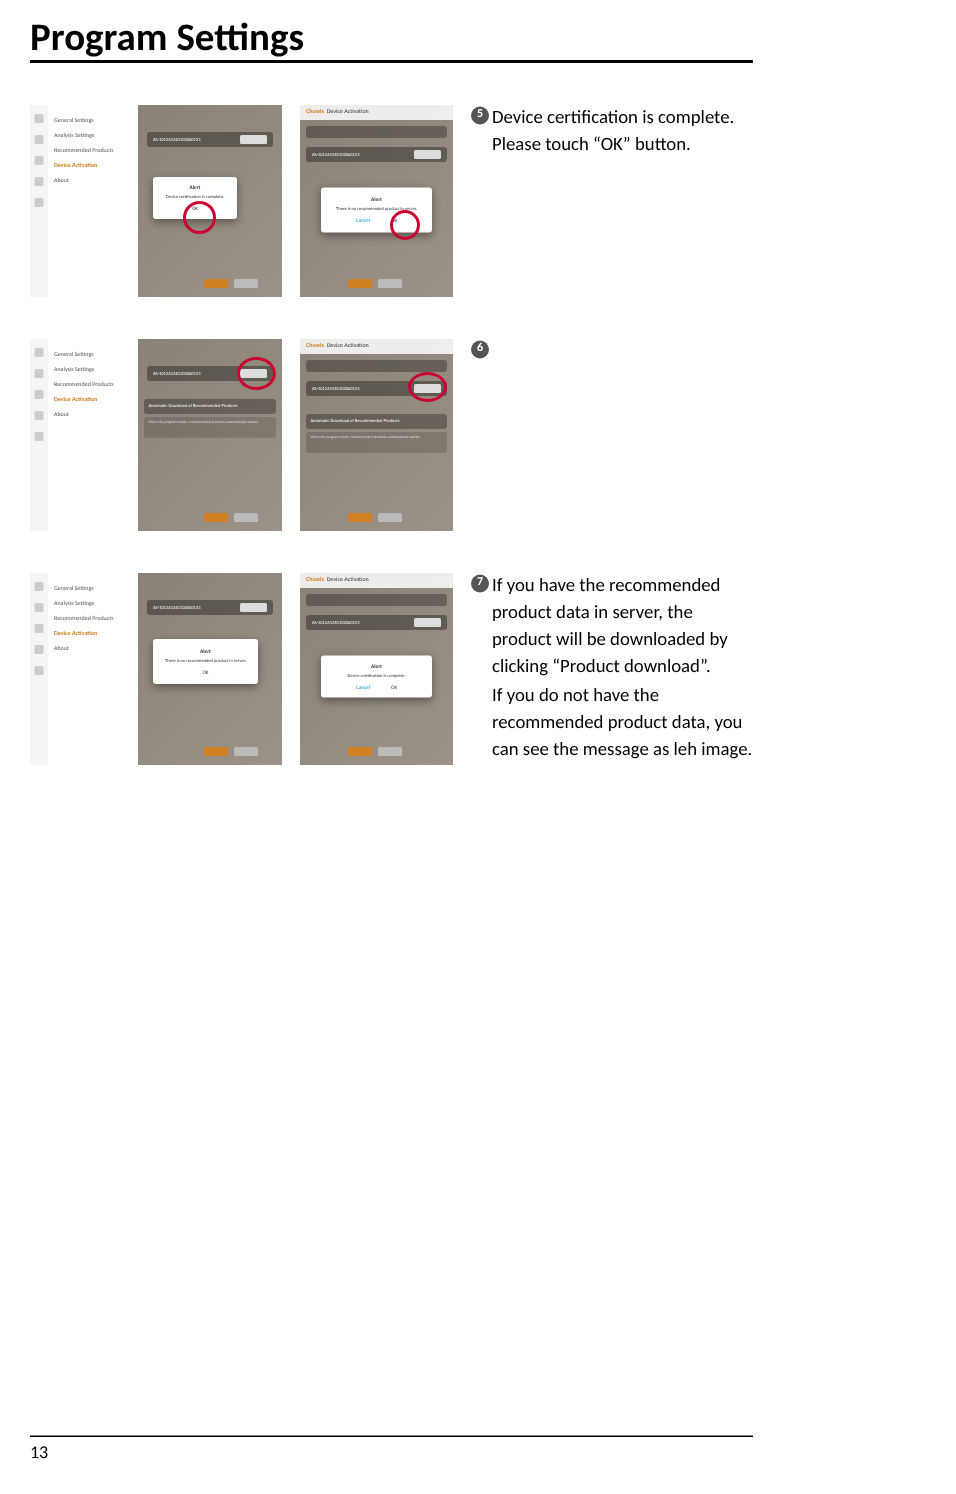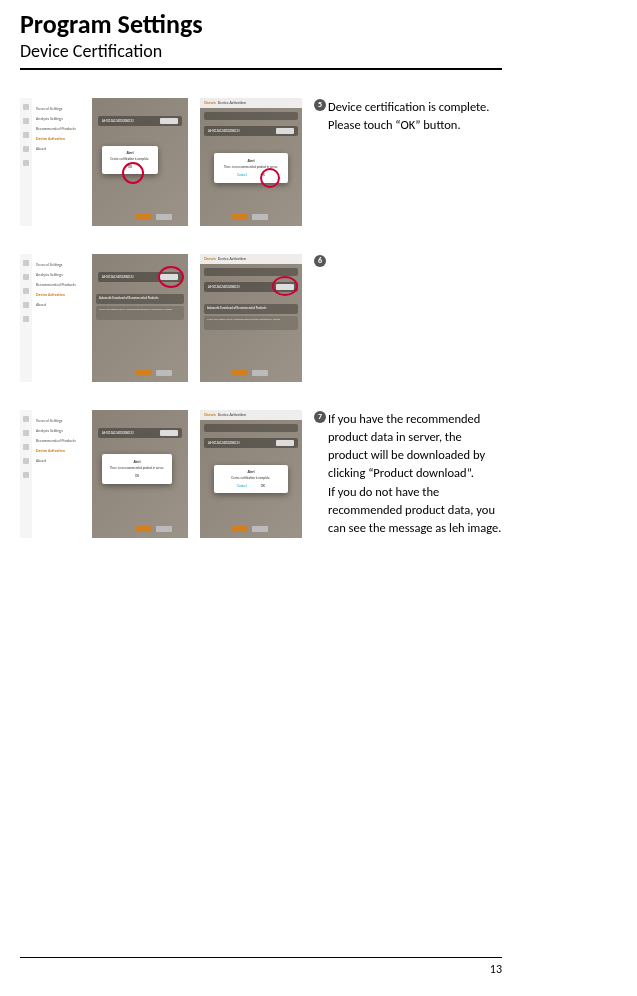--- a/index.html
+++ b/index.html
@@ -29,29 +29,28 @@
   .dialog .ok{color:#333}
   .dialog .cancel{color:#0099dd}
   .circle{position:absolute;border:2px solid #cc0033;border-radius:50%;background:transparent}
   .ob{position:absolute;width:16px;height:6px;background:#d08020;border-radius:1px}
   .gb{position:absolute;width:16px;height:6px;background:#bbb;border-radius:1px}
   .blk{position:absolute;background:rgba(0,0,0,.3);border-radius:2px}
   .step{flex:1;font-size:12.5px;line-height:1.45;position:relative;padding-left:14px}
   .badge{position:absolute;left:0;top:1px;width:12px;height:12px;border-radius:50%;background:#555;color:#fff;font-size:8px;font-weight:600;display:flex;align-items:center;justify-content:center}
   .footer{position:absolute;left:20px;right:20px;bottom:20px;font-size:12px}
   .rule-thin{border:0;border-top:1px solid #000;margin:0 0 4px 0}
-  .frow{display:flex;justify-content:flex-end}
+  .frow{display:flex;justify-content:space-between}
 </style>
 </head>
 <body>
 
 <div class="page">
 
   <h1 class="title">Program Settings</h1>
-  <div class="subtitle">Device Certification</div>
   <hr class="rule-thick">
 
   <div class="row">
 
     <div class="shot big">
       <div class="sidebar">
           <span></span>
           <span></span>
           <span></span>
           <span></span>

